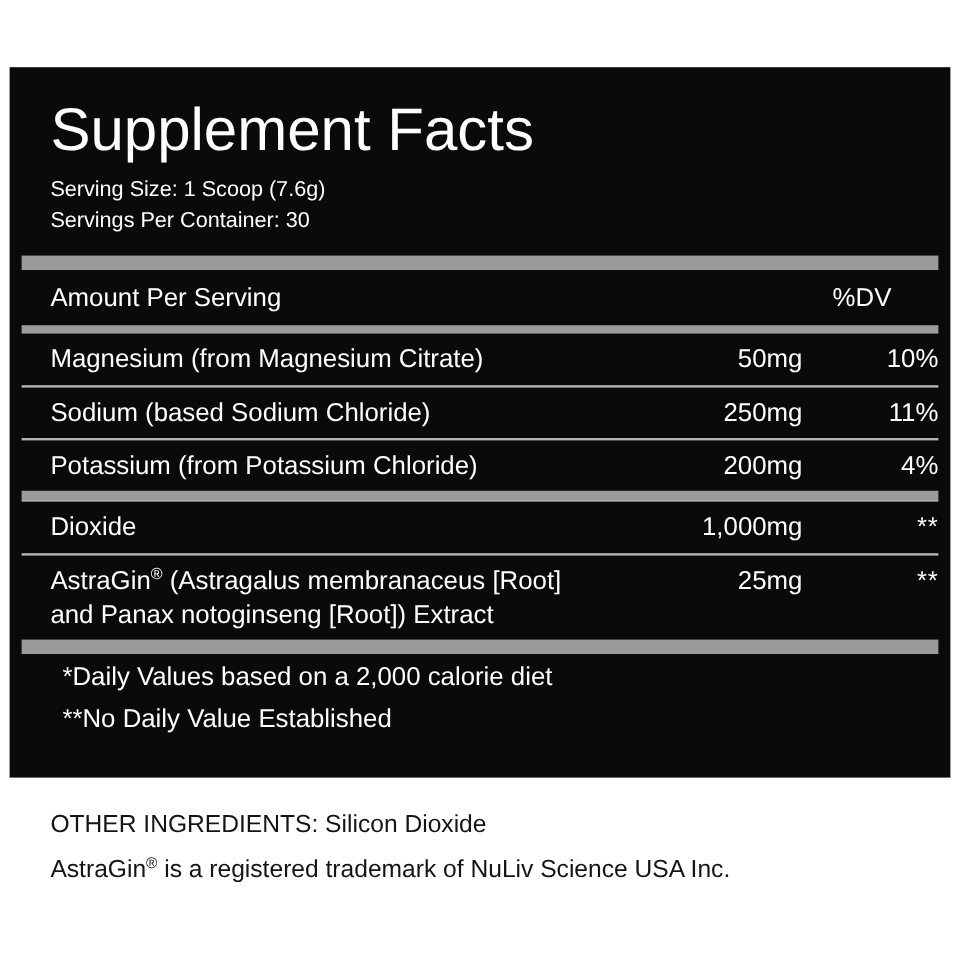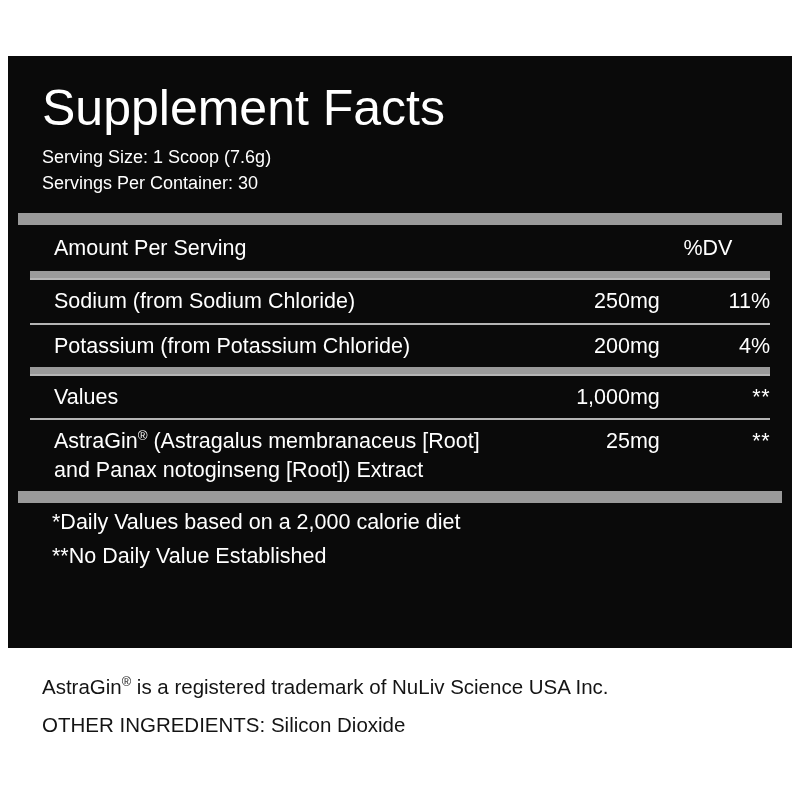--- a/index.html
+++ b/index.html
@@ -64,21 +64,21 @@
   .rule-pad {
     padding: 0 10px;
   }
 
   .after-serving-gap {
     height: 16px;
   }
 
   
   .table-wrap {
-    padding: 0 22px;
+    padding: 0 10px;
   }
   table.facts {
     width: 100%;
     border-collapse: collapse;
     table-layout: fixed;
   }
   table.facts td {
     padding: 0;
     vertical-align: top;
   }
@@ -170,28 +170,33 @@
           <td class="row-txt hdr-cell">Amount Per Serving</td>
           <td class="c-amt"></td>
           <td class="row-txt hdr-dv c-dv">%DV</td>
         </tr>
         <tr class="sep-row">
           <td colspan="3">
                 <div class="sep-line-thick"></div>
               </td>
         </tr>
 
-        <tr class="sep-row">
-          <td colspan="3">
-                <div class="sep-line"></div>
-              </td>
-        </tr>
-
-        <tr>
-          <td class="row-txt row-cell c-name">Sodium (from Sodium Chloride)</td>
+        <tr>
+          <td class="row-txt row-cell c-name">Magnesium (from Magnesium Citrate)</td>
+          <td class="row-txt row-cell-num c-amt">50mg</td>
+          <td class="row-txt row-cell-num c-dv">10%</td>
+        </tr>
+        <tr class="sep-row">
+          <td colspan="3">
+                <div class="sep-line"></div>
+              </td>
+        </tr>
+
+        <tr>
+          <td class="row-txt row-cell c-name">Sodium (based Sodium Chloride)</td>
           <td class="row-txt row-cell-num c-amt">250mg</td>
           <td class="row-txt row-cell-num c-dv">11%</td>
         </tr>
         <tr class="sep-row">
           <td colspan="3">
                 <div class="sep-line"></div>
               </td>
         </tr>
 
         <tr>
@@ -205,21 +210,21 @@
               </td>
         </tr>
 
         <tr class="sep-row">
           <td colspan="3">
                 <div class="sep-line"></div>
               </td>
         </tr>
 
         <tr>
-          <td class="row-txt row-cell c-name">Values</td>
+          <td class="row-txt row-cell c-name">Dioxide</td>
           <td class="row-txt row-cell-num c-amt">1,000mg</td>
           <td class="row-txt row-cell-num c-dv dv-stars">**</td>
         </tr>
         <tr class="sep-row">
           <td colspan="3">
                 <div class="sep-line"></div>
               </td>
         </tr>
 
         <tr>
@@ -240,17 +245,17 @@
     </div>
 
     <div class="footnotes">
       <div>*Daily Values based on a 2,000 calorie diet</div>
       <div>**No Daily Value Established</div>
     </div>
 
   </div>
 
   <div class="below">
+    <div>OTHER INGREDIENTS: Silicon Dioxide</div>
     <div><span>AstraGin</span><span class="sup">®</span><span> is a registered trademark of NuLiv Science USA Inc.</span></div>
-    <div>OTHER INGREDIENTS: Silicon Dioxide</div>
   </div>
 
 </div>
 
 </body></html>

